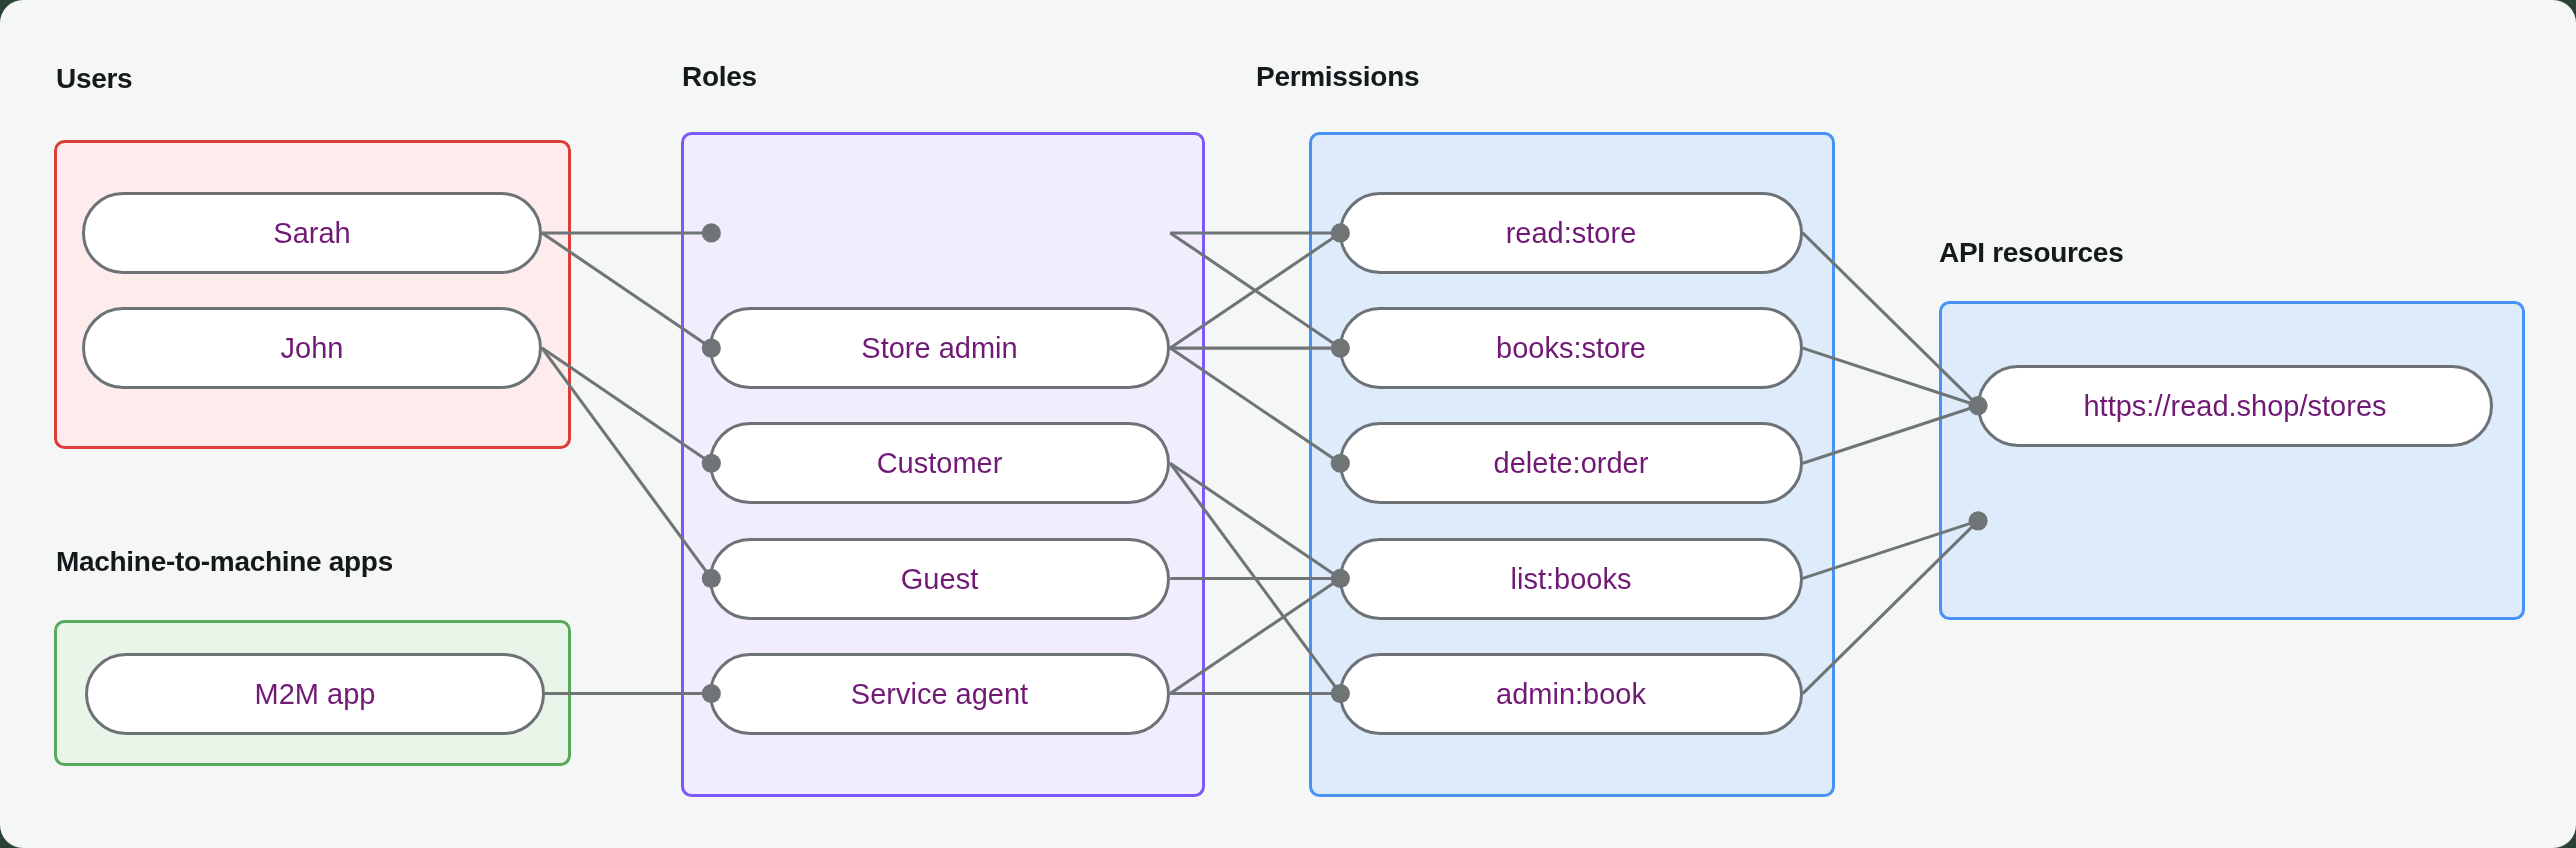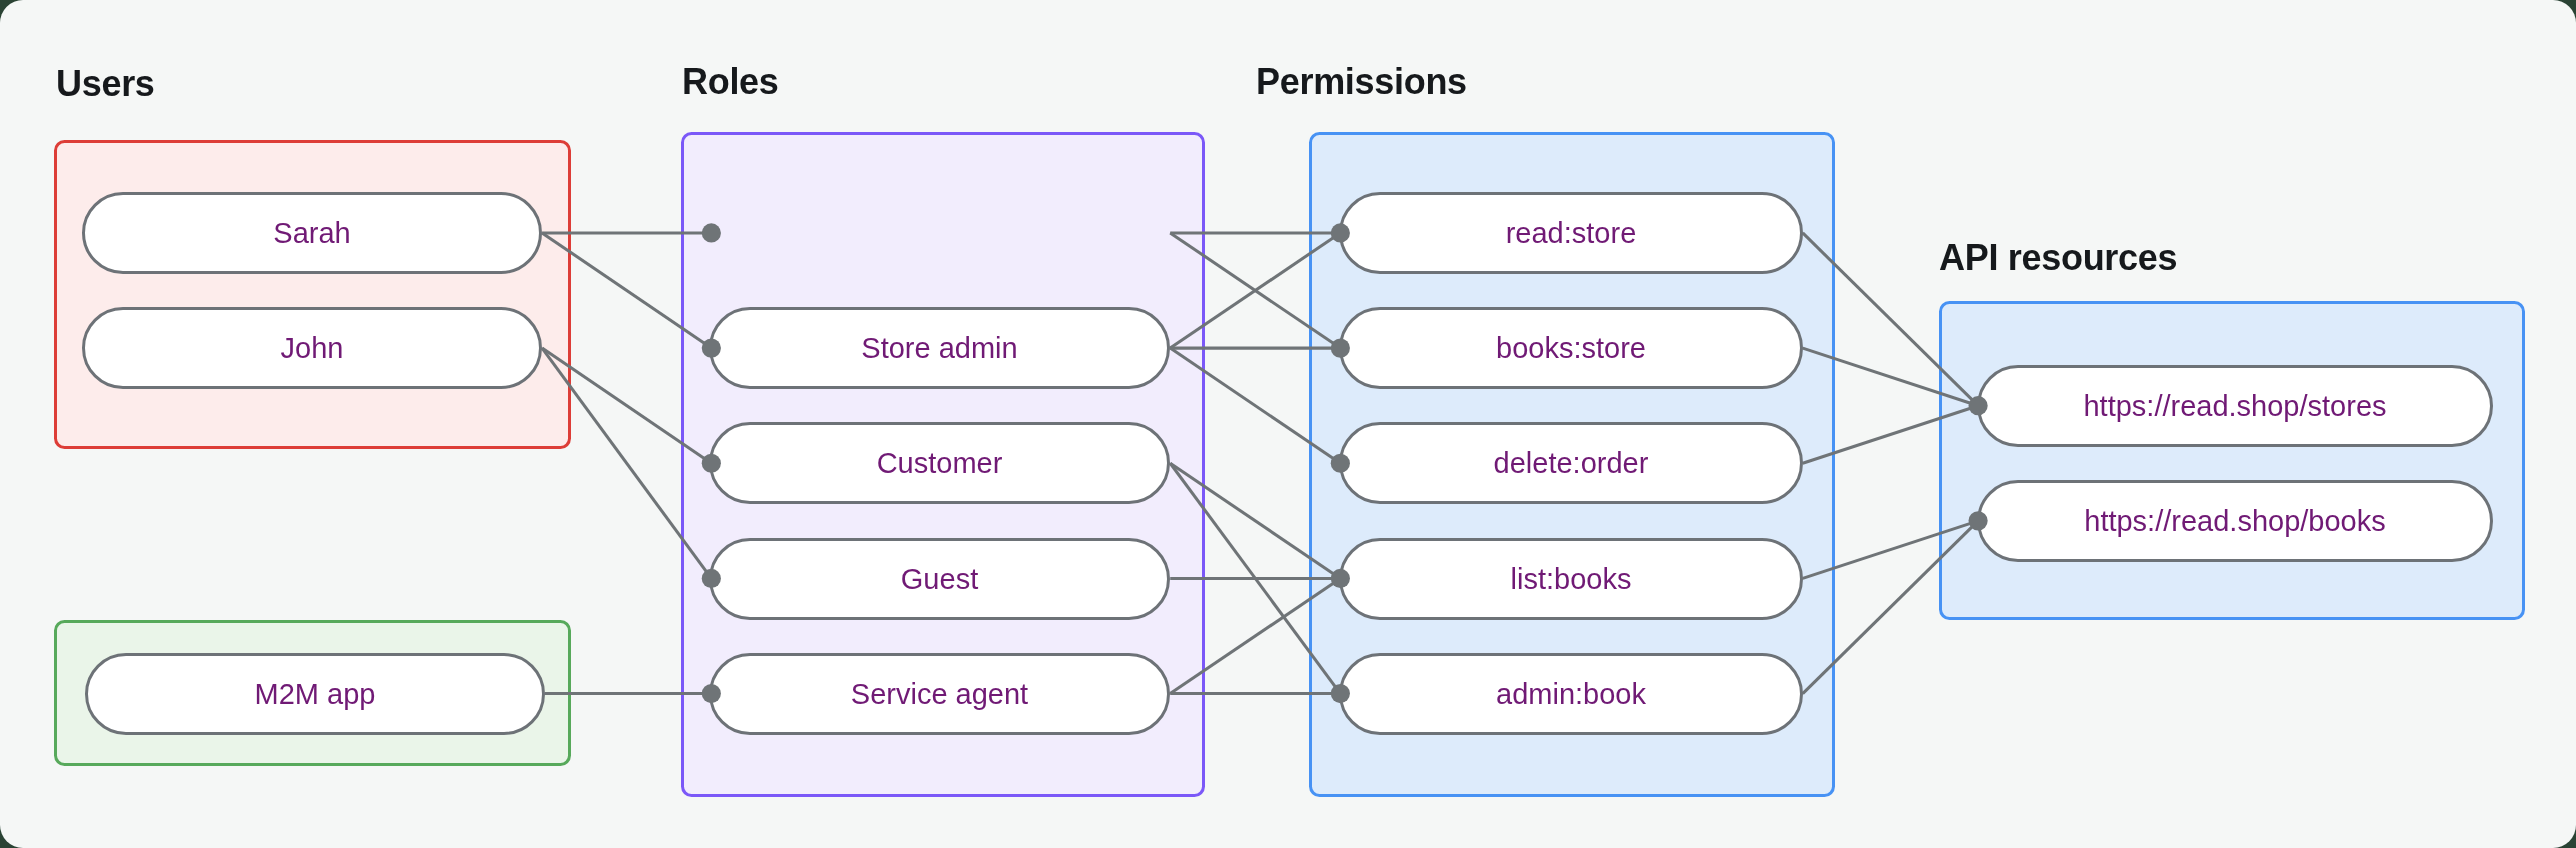--- a/index.html
+++ b/index.html
@@ -1,38 +1,39 @@
 <!DOCTYPE html>
 <html style="font-size:14px"><head>
 <meta charset="utf-8">
 <meta name="viewport" content="width=2952">
 <style>
   html,body{margin:0;padding:0;width:2576px;height:848px;background:#2a4334;
     font-family:"Liberation Sans", sans-serif;}
   #canvas{position:absolute;left:0;top:0;width:2576px;height:848px;background:#f5f7f6;
     border-radius:23px;overflow:hidden;}
-  .heading{position:absolute;font-size:36px;font-weight:700;color:#16191c;letter-spacing:-0.3px;white-space:nowrap;z-index:1;text-align:center;}
+  .heading{position:absolute;font-size:28px;font-weight:700;color:#16191c;letter-spacing:-0.3px;white-space:nowrap;z-index:1;text-align:center;}
   .box{position:absolute;border-radius:10.5px;border:3.5px solid;box-sizing:border-box;z-index:1;}
   .box.red{border-color:#dd3d37;background:#fdeceb;}
   .box.green{border-color:#57a95b;background:#eaf5e9;}
   .box.purple{border-color:#7b58f8;background:#f2edfd;}
   .box.blue{border-color:#4792f4;background:#ddebfb;}
   .pill{position:absolute;height:82px;border-radius:41px;border:3.5px solid #6d7277;background:#ffffff;
     box-sizing:border-box;display:flex;align-items:center;justify-content:center;
     font-size:29px;color:#701a75;white-space:nowrap;z-index:3;}
   svg.layer{position:absolute;left:0;top:0;width:2576px;height:848px;pointer-events:none;}
   #edges-layer{z-index:2;}
   #dots-layer{z-index:4;}
 </style>
 </head>
 <body>
 
 <div id="canvas">
 
   <div class="heading" style="left:56px;top:63px;">Users</div>
+  <div class="heading" style="left:56px;top:546px;">Machine-to-machine apps</div>
   <div class="heading" style="left:682px;top:61px;">Roles</div>
   <div class="heading" style="left:1256px;top:61px;">Permissions</div>
   <div class="heading" style="left:1939px;top:237px;">API resources</div>
 
   <div class="box red" style="left:54px;top:140px;width:517px;height:309px;"></div>
   <div class="box green" style="left:54px;top:620px;width:517px;height:146px;"></div>
   <div class="box purple" style="left:681px;top:132px;width:524px;height:665px;"></div>
   <div class="box blue" style="left:1309px;top:132px;width:526px;height:665px;"></div>
   <div class="box blue" style="left:1939px;top:301px;width:586px;height:319px;"></div>
 
@@ -83,16 +84,15 @@
   <div class="pill" style="left:709px;top:538px;width:461px;">Guest</div>
   <div class="pill" style="left:709px;top:653px;width:461px;">Service agent</div>
 
   <div class="pill" style="left:1339px;top:192px;width:464px;">read:store</div>
   <div class="pill" style="left:1339px;top:307px;width:464px;">books:store</div>
   <div class="pill" style="left:1339px;top:422px;width:464px;">delete:order</div>
   <div class="pill" style="left:1339px;top:538px;width:464px;">list:books</div>
   <div class="pill" style="left:1339px;top:653px;width:464px;">admin:book</div>
 
   <div class="pill" style="left:1977px;top:365px;width:516px;">https://read.shop/stores</div>
-  <div class="pill" style="left:1977px;top:480px;width:516px;">https://read.shop/books</div>
 
 </div>
 
 
 </body></html>

